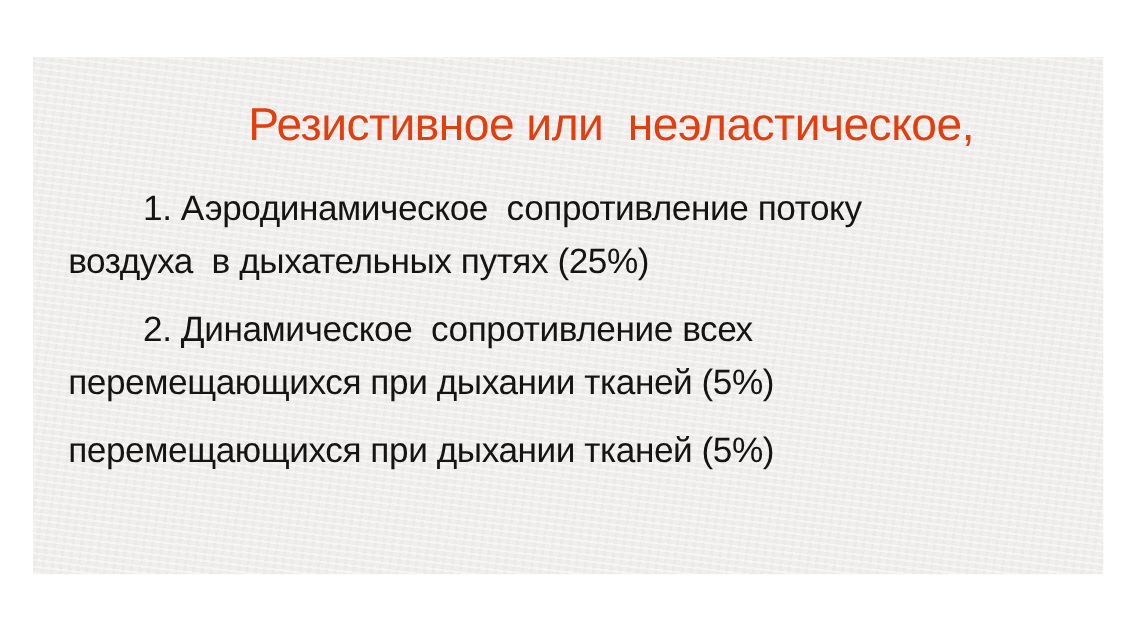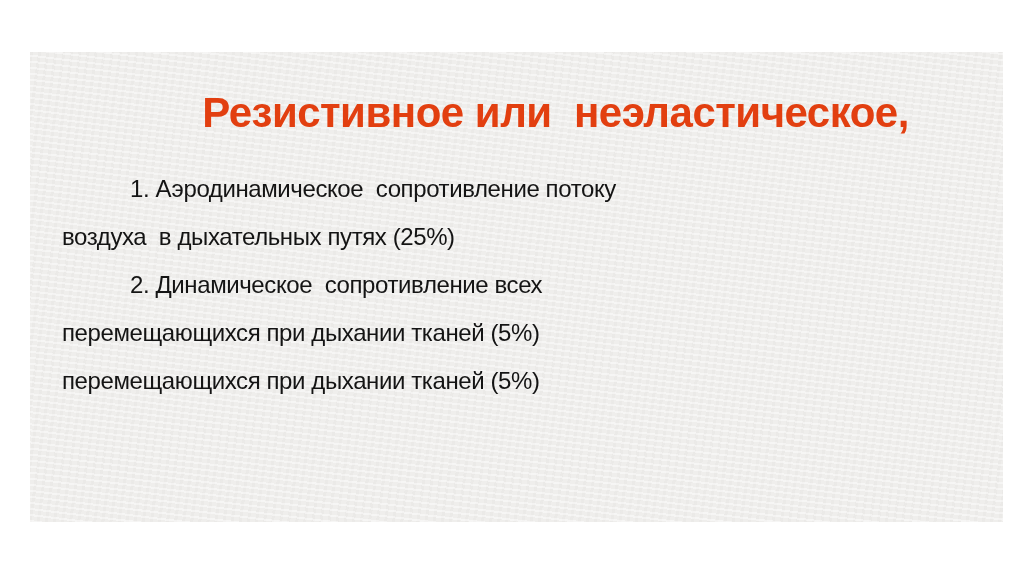--- a/index.html
+++ b/index.html
@@ -19,41 +19,41 @@
     height: 470px;
     background-color: #efeeec;
     background-image:
       repeating-linear-gradient(7deg, rgba(255,255,255,0.45) 0 2px, rgba(255,255,255,0) 2px 6px),
       repeating-linear-gradient(98deg, rgba(120,118,110,0.035) 0 3px, rgba(0,0,0,0) 3px 8px);
   }
   .title {
     padding-top: 9px;
     padding-left: 78px;
     text-align: center;
-    font-weight: bold;
+    font-weight: normal;
     font-size: 42px;
     line-height: 48px;
     color: #e23f10;
     letter-spacing: -0.5px;
   }
   .title .t-line {
     display: block;
     white-space: pre-wrap;
   }
   .body-text {
     margin-top: 13px;
     padding-left: 32px;
     padding-right: 16px;
-    font-size: 24px;
+    font-size: 32px;
     line-height: 48px;
     color: #141414;
     letter-spacing: -0.4px;
   }
   .para { margin: 0; }
-  .para + .para { }
+  .para + .para { margin-top: 14px; }
   .b-line {
     display: block;
     white-space: pre-wrap;
   }
   .b-line.first { padding-left: 68px; }
 </style>
 </head>
 <body>
 
 <div class="slide">

